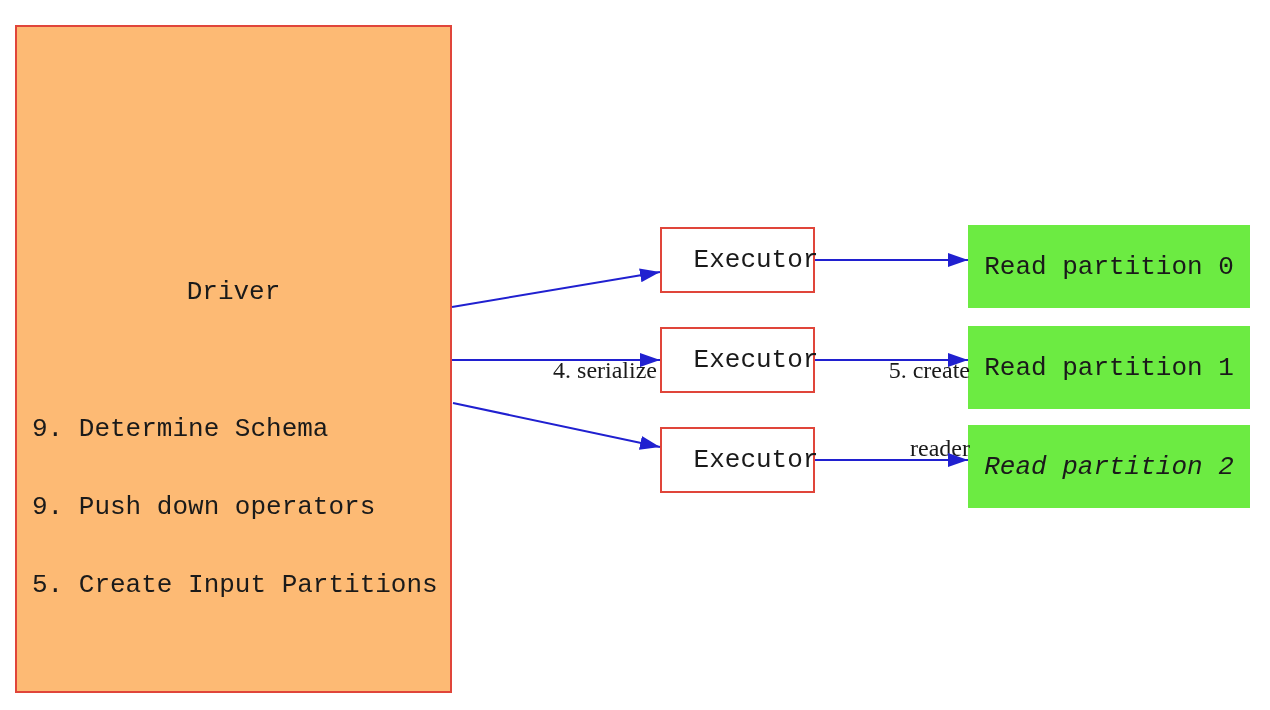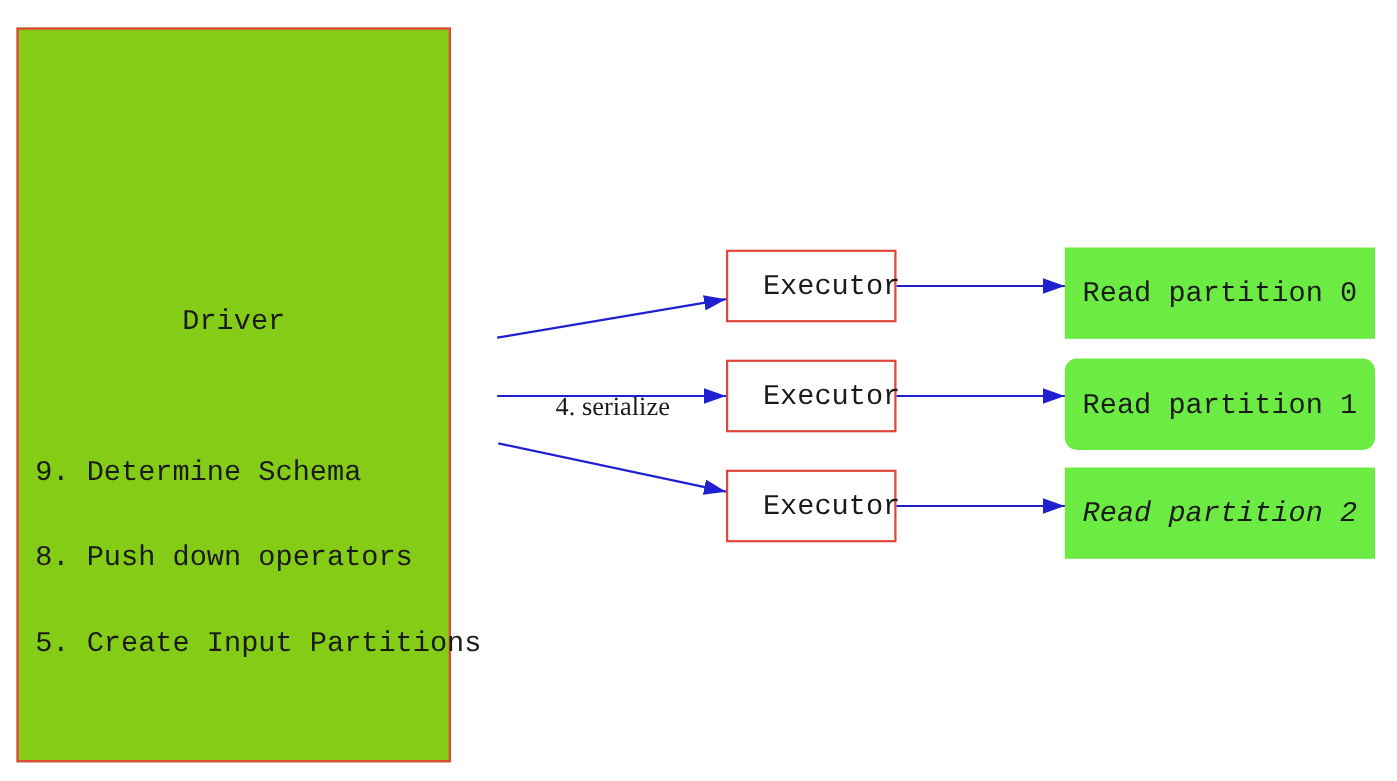--- a/index.html
+++ b/index.html
@@ -17,23 +17,23 @@
     color: var(--text);
   }
   .stage { position: relative; width: 1270px; height: 710px; }
 
   .mono { font-family: "Liberation Mono", "DejaVu Sans Mono", monospace; }
   .serif { font-family: "Liberation Serif", "DejaVu Serif", serif; }
 
   .driver-box {
     position: absolute;
     left: 15px; top: 25px;
-    width: 395px; height: 668px;
+    width: 437px; height: 668px;
     border: 2px solid var(--box-border);
-    background: #84cc16;
+    background: #fdba74;
   }
   .driver-title {
     position: absolute;
     left: 0; top: 252px;
     width: 100%;
     text-align: center;
     font-size: 26px;
     line-height: 26px;
     white-space: pre;
   }
@@ -63,26 +63,26 @@
   .partition-box {
     position: absolute;
     left: 968px;
     width: 282px; height: 83px;
     background: var(--partition-fill);
     display: flex; align-items: center; justify-content: center;
     font-size: 26px;
     white-space: pre;
   }
   .part-1 { top: 225px; }
-  .part-2 { top: 326px; border-radius: 11px; }
+  .part-2 { top: 326px; }
   .part-3 { top: 425px; font-style: italic; }
 
   .edge-label {
     position: absolute;
-    text-align: center;
+    text-align: right;
     font-size: 24px;
     line-height: 26px;
     white-space: pre;
   }
   .label-serialize { left: 457px; top: 305px; width: 200px; }
   .label-reader    { left: 810px; top: 305px; width: 160px; }
 
   svg.arrows {
     position: absolute;
     left: 0; top: 0;
@@ -99,35 +99,39 @@
 </style>
 </head>
 <body>
 
 <div class="stage">
 
   <div class="driver-box">
     <div class="driver-title mono">Driver</div>
     <div class="driver-steps mono">
       <div>9. Determine Schema</div>
-      <div>8. Push down operators</div>
+      <div>9. Push down operators</div>
       <div>5. Create Input Partitions</div>
     </div>
   </div>
 
   <div class="executor-box exec-1 mono">Executor</div>
   <div class="executor-box exec-2 mono">Executor</div>
   <div class="executor-box exec-3 mono">Executor</div>
 
   <div class="partition-box part-1 mono">Read partition 0</div>
   <div class="partition-box part-2 mono">Read partition 1</div>
   <div class="partition-box part-3 mono">Read partition 2</div>
 
   <div class="edge-label label-serialize serif">
     <div>4. serialize</div>
+  </div>
+  <div class="edge-label label-reader serif">
+    <div>5. create</div>
+    <div>reader</div>
   </div>
 
   <svg class="arrows" viewBox="0 0 1270 710" xmlns="http://www.w3.org/2000/svg">
     <defs>
       <marker id="arrowhead" viewBox="0 0 10 7" refX="10" refY="3.5" markerWidth="10" markerHeight="7" orient="auto-start-reverse">
         <path d="M0,0 L10,3.5 L0,7 Z"></path>
       </marker>
     </defs>
     <line x1="452" y1="307" x2="660" y2="272" marker-end="url(#arrowhead)"></line>
     <line x1="452" y1="360" x2="660" y2="360" marker-end="url(#arrowhead)"></line>

